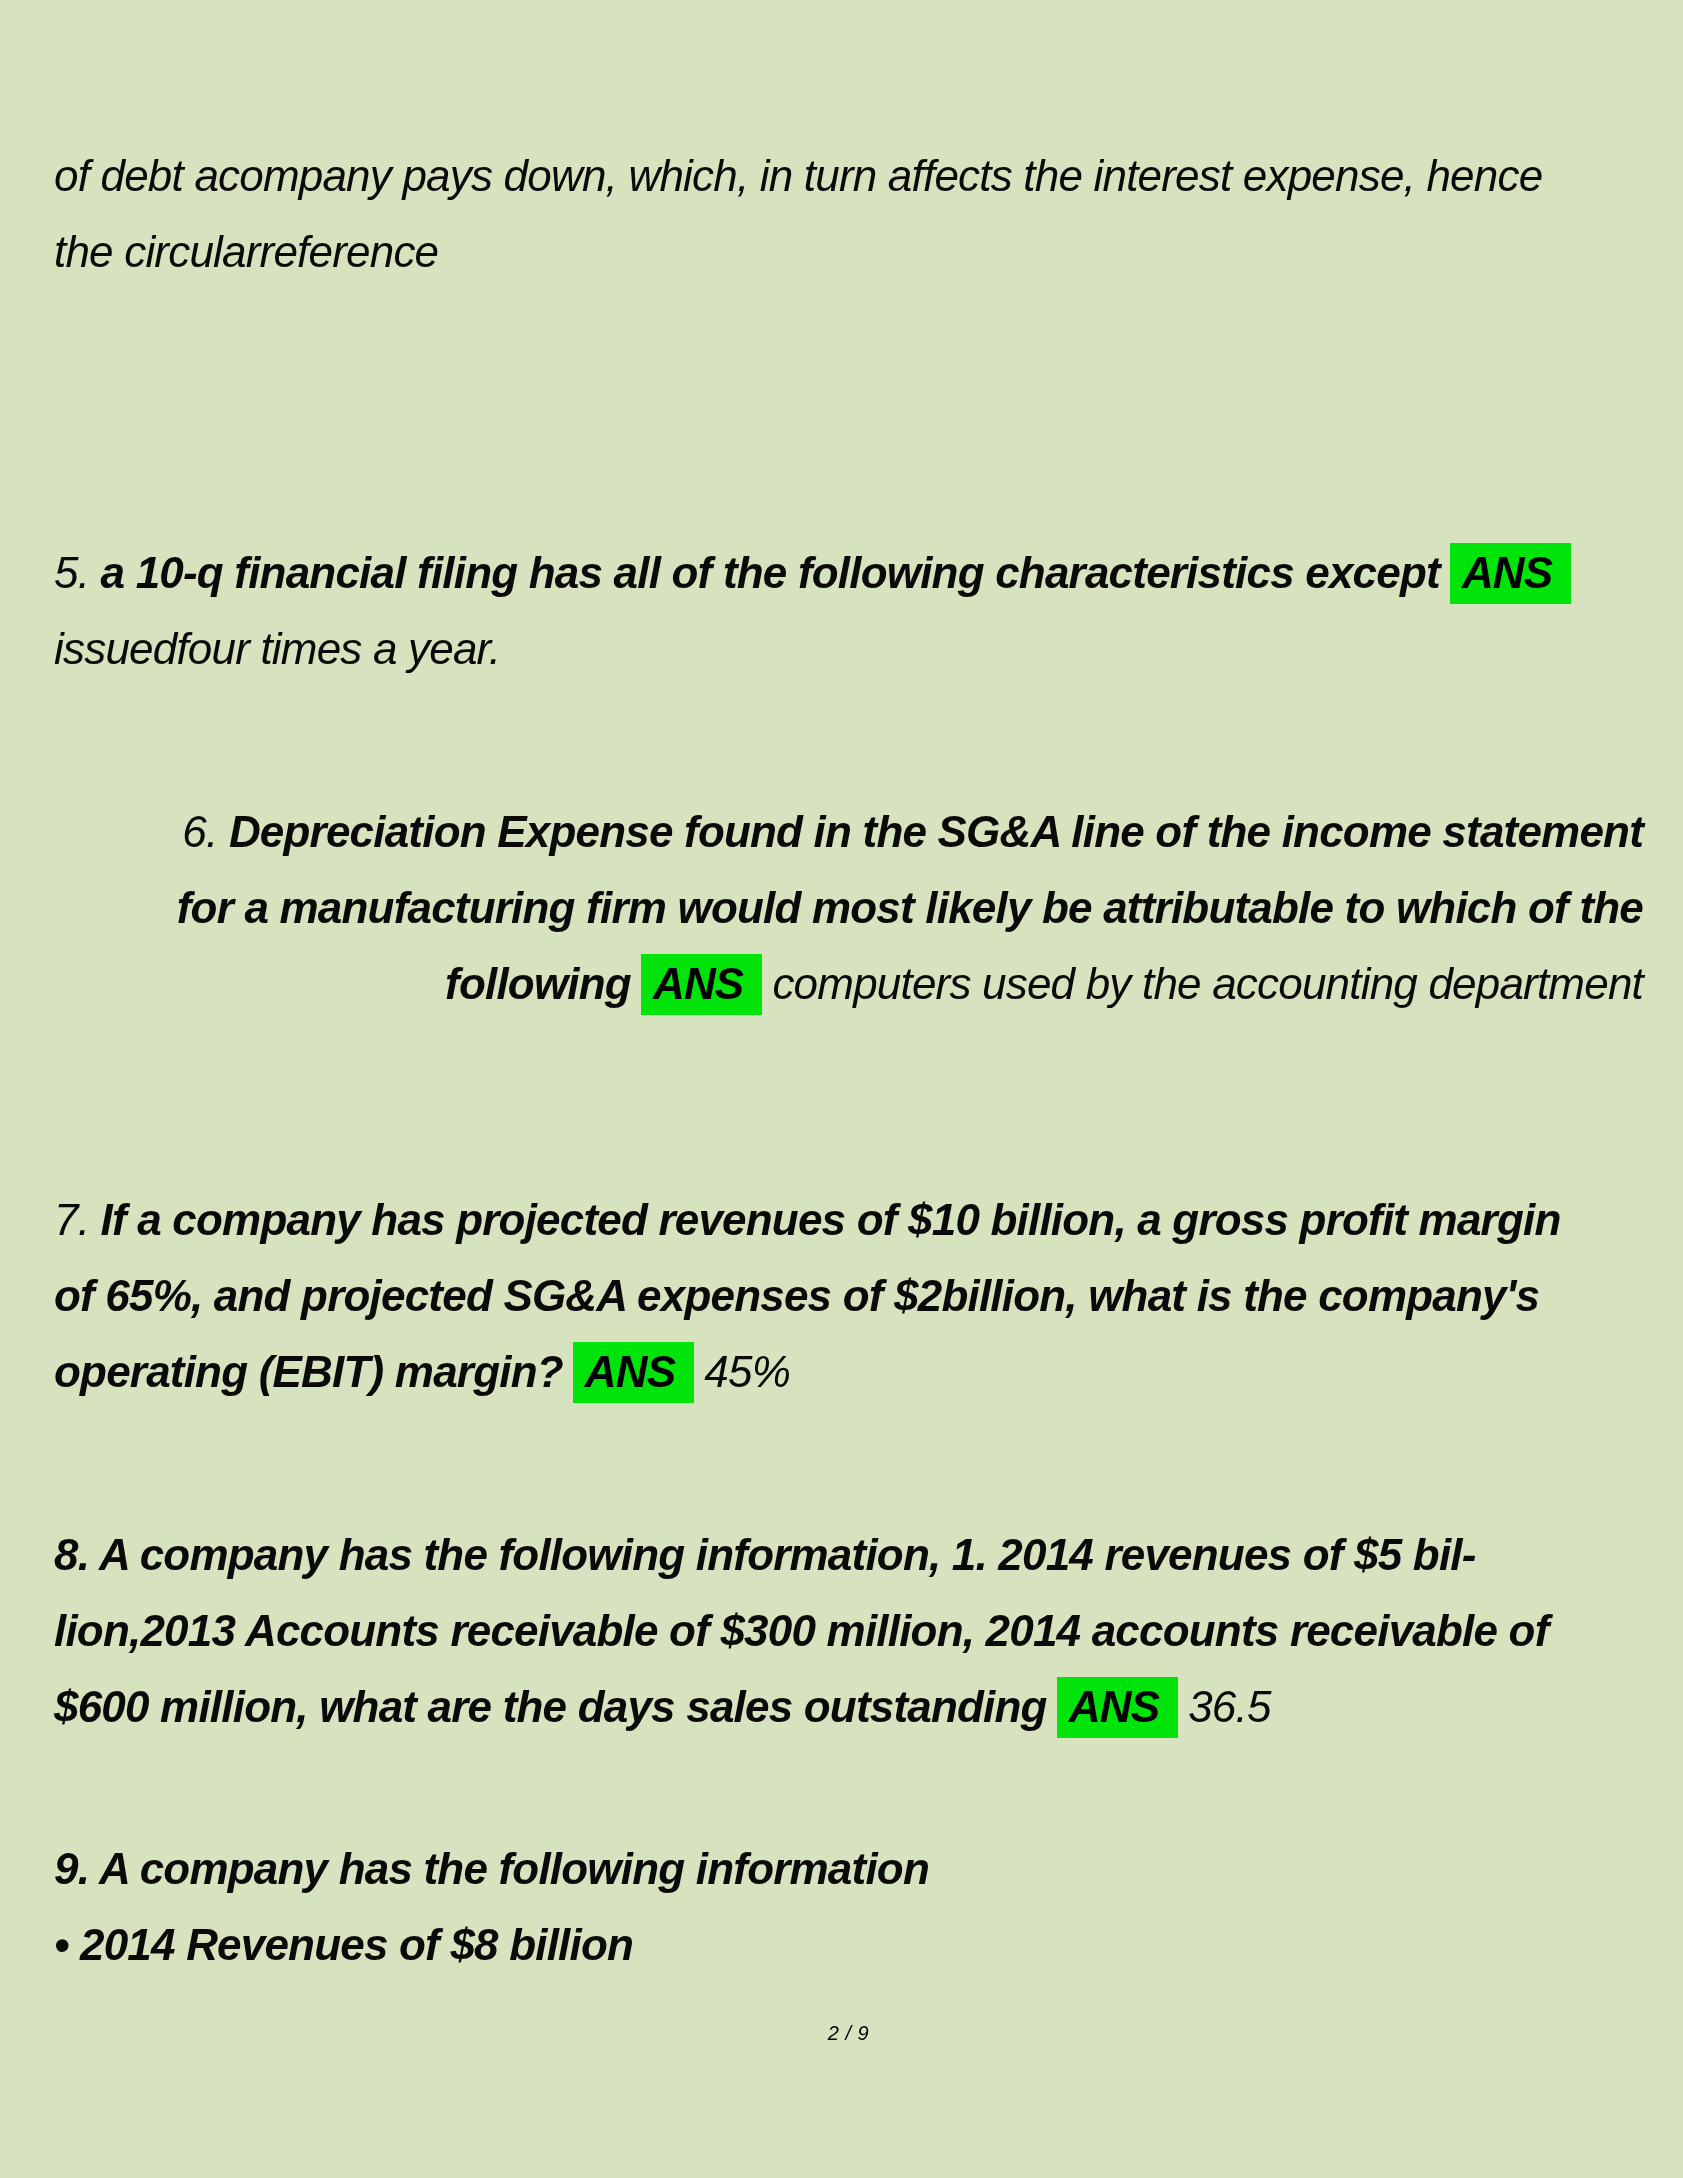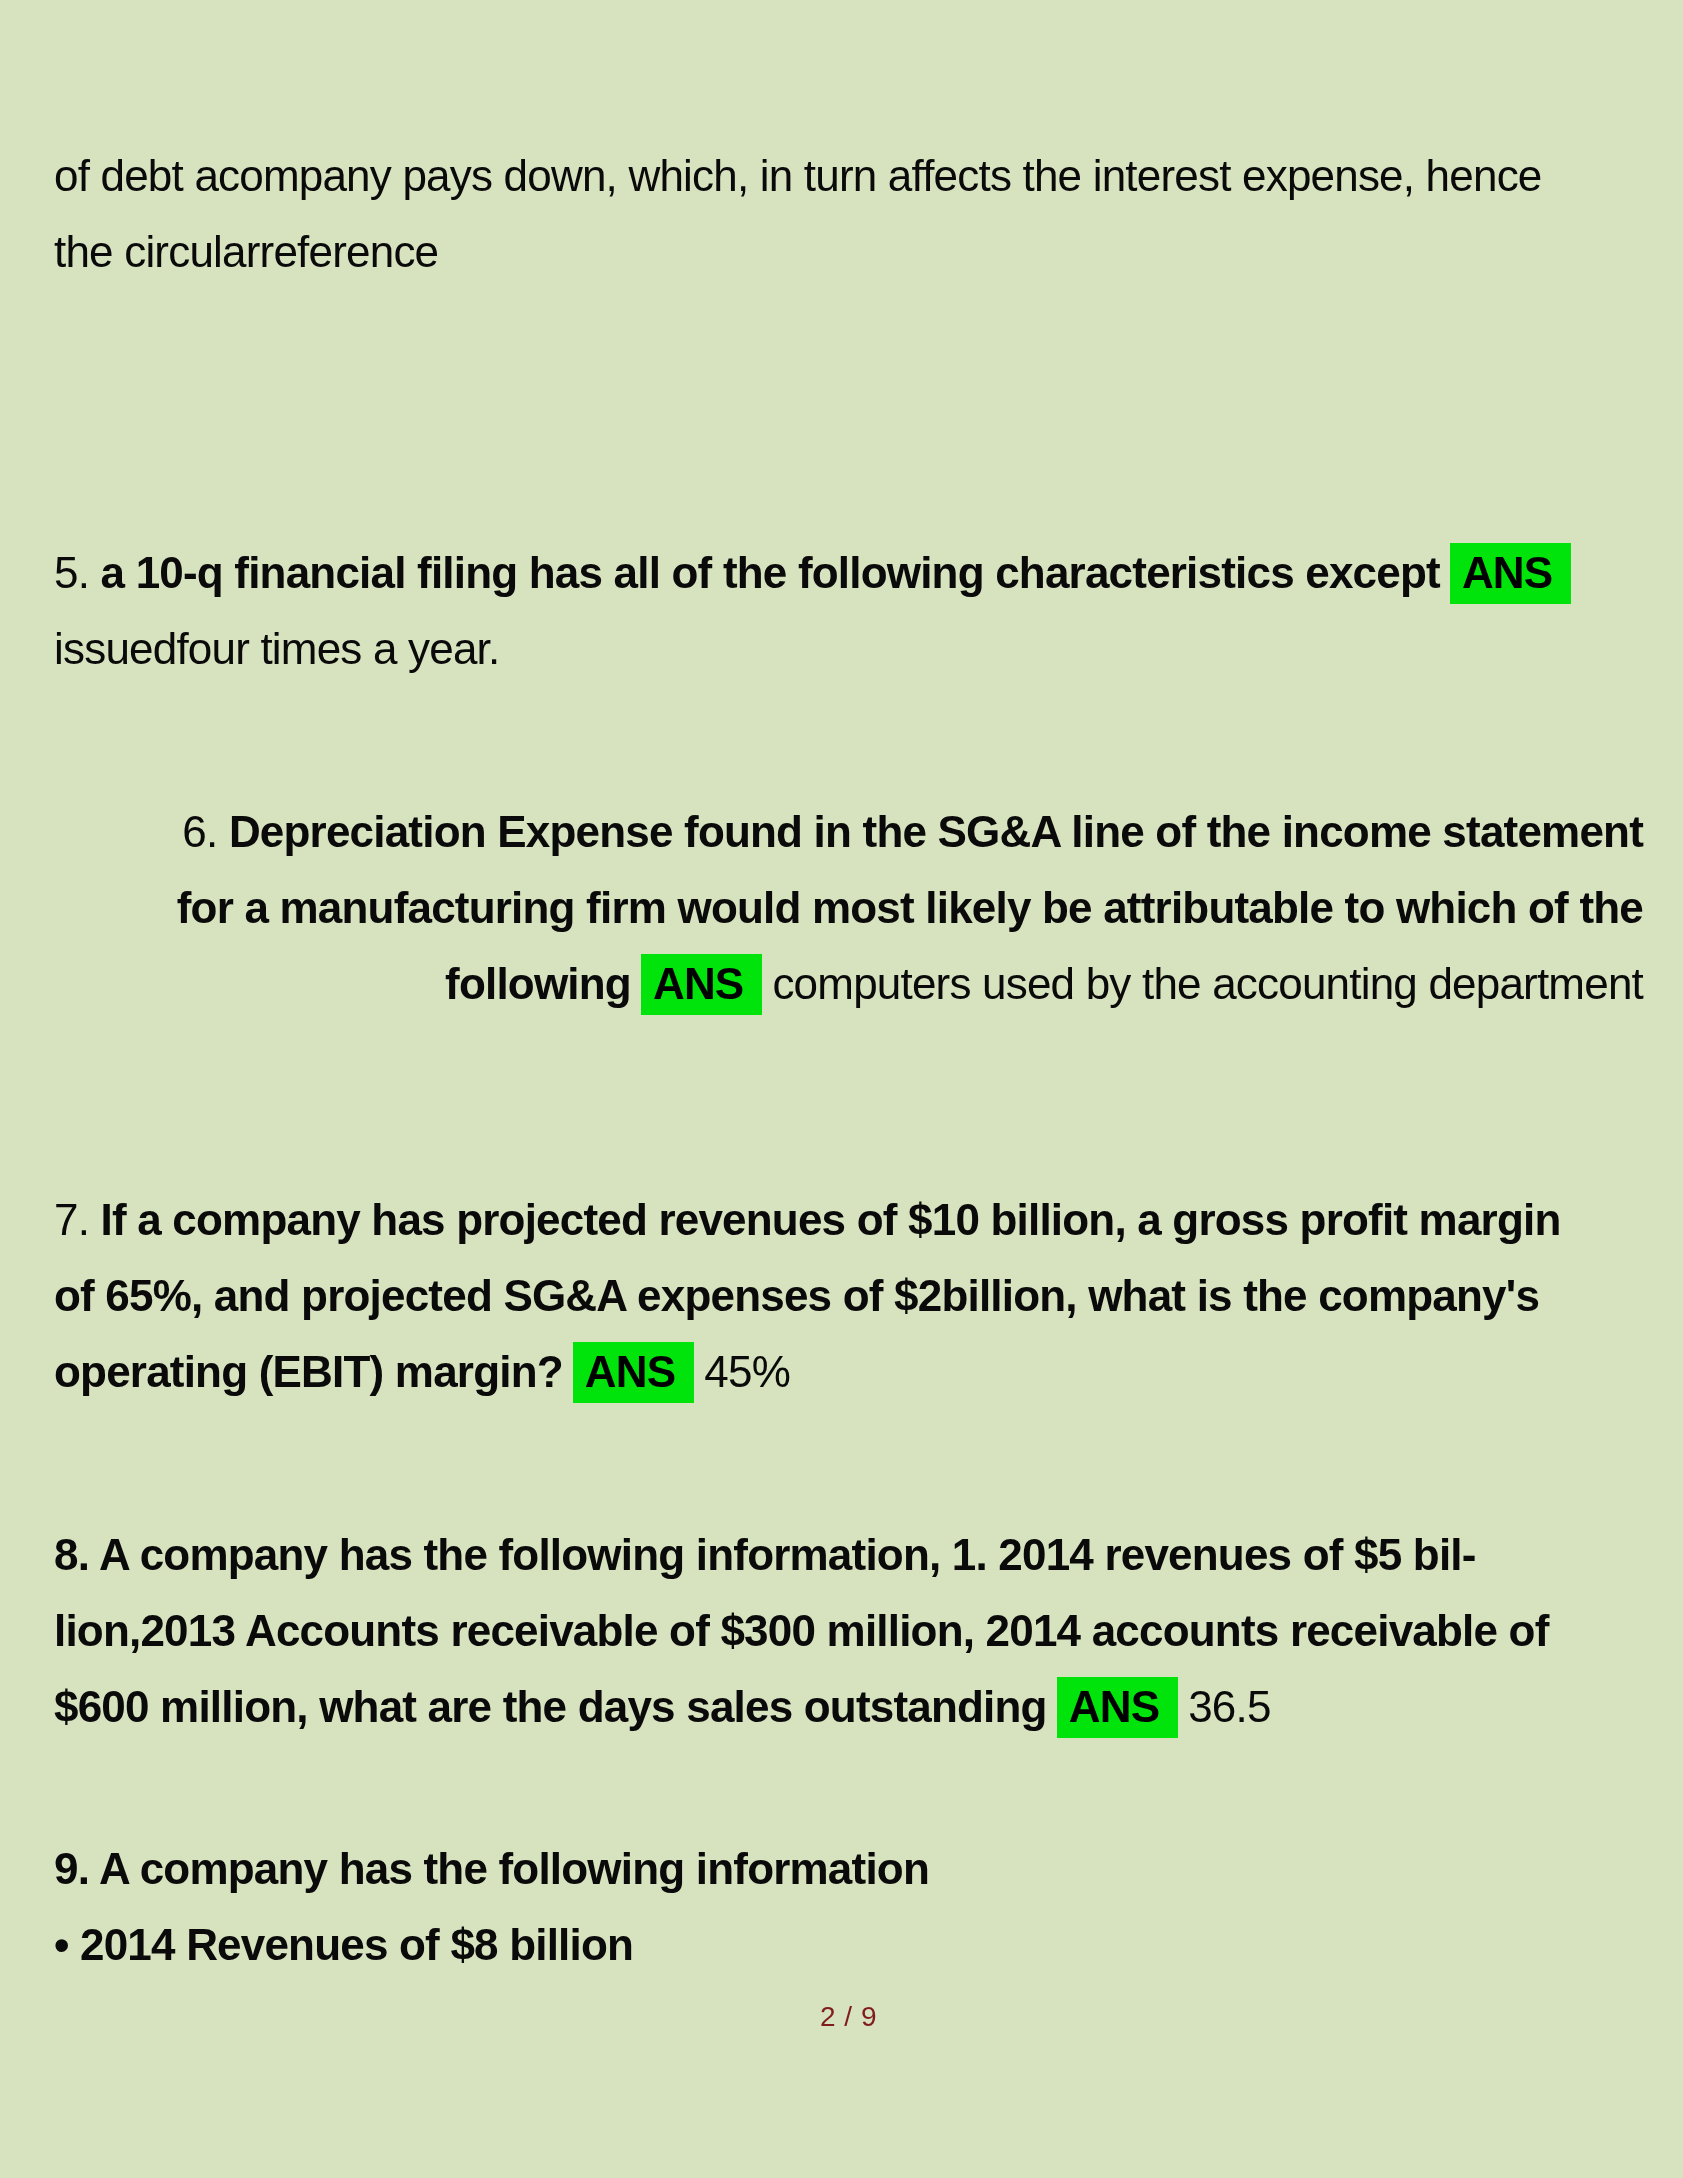--- a/index.html
+++ b/index.html
@@ -7,20 +7,21 @@
     width: 1683px;
     height: 2178px;
     background: #d7e2bf;
     font-family: "Liberation Sans", sans-serif;
     color: #0a0a0a;
     overflow: hidden;
   }
   .content {
     padding: 138px 40px 0 54px;
     box-sizing: border-box;
+    font-style: italic;
   }
   .line {
     font-size: 44px;
     line-height: 76px;
     letter-spacing: -0.8px;
     white-space: nowrap;
   }
   .b { font-weight: 700; }
   .r { font-weight: 400; }
   .ans {
@@ -29,25 +30,25 @@
     font-weight: 700;
     padding: 5px 19px 7px 12px;
     margin: 0 10px;
   }
   .block-q5 { margin-top: 245px; }
   .block-q6 { margin-top: 107px; text-align: right; }
   .block-q7 { margin-top: 160px; }
   .block-q8 { margin-top: 107px; }
   .block-q9 { margin-top: 86px; }
   .footer {
-    margin-top: 16px;
+    margin-top: 32px;
     text-align: center;
-    font-size: 28px;
+    font-size: 20px;
     line-height: 36px;
-    color: #7f1d1d;
+    color: #000000;
     letter-spacing: 0.5px;
   }
 </style>
 </head>
 <body>
 
 <div class="content">
 
   <div class="block">
     <div class="line r">of debt acompany pays down, which, in turn affects the interest expense, hence</div>

